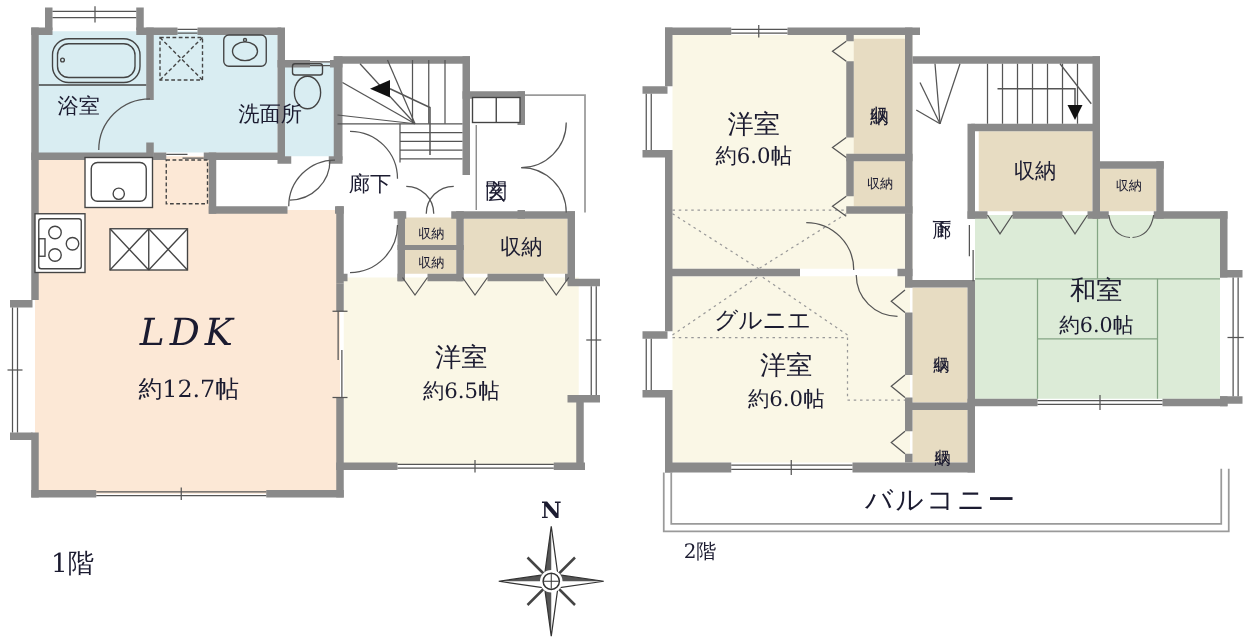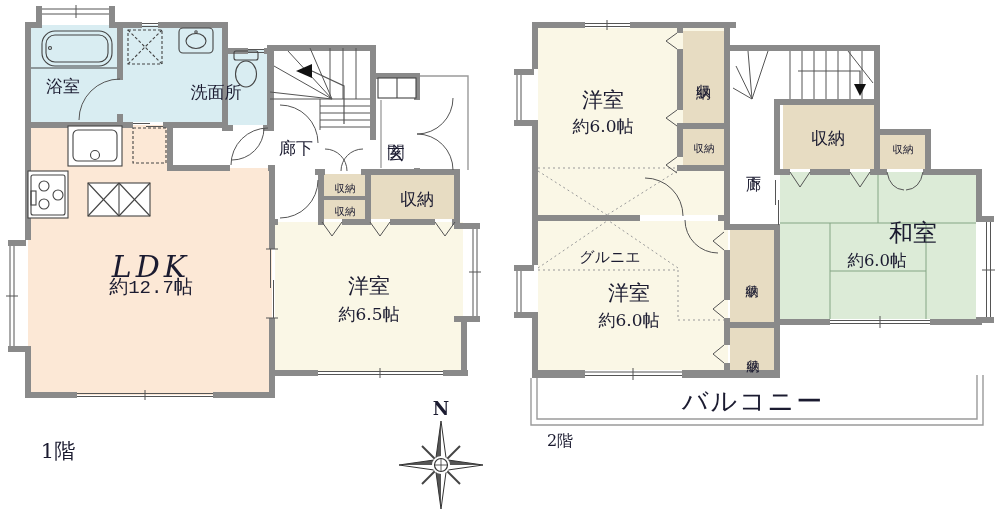--- a/index.html
+++ b/index.html
@@ -324,35 +324,35 @@
 </svg>
 
   <div class="lbl" style="left:63px;top:86px;font-size:17px;">浴室</div>
   <div class="lbl" style="left:172px;top:92px;font-size:17px;margin-left:44px;">洗面所</div>
   <div class="lbl" style="left:296px;top:148px;font-size:17px;">廊下</div>
   <div class="lbl v" style="left:396px;top:131px;font-size:17px;">玄関</div>
   <div class="lbl" style="left:345px;top:188px;font-size:10.5px;">収納</div>
   <div class="lbl" style="left:345px;top:211px;font-size:10.5px;">収納</div>
   <div class="lbl" style="left:417px;top:199px;font-size:17px;">収納</div>
   <div class="lbl" style="left:151px;top:267px;font-size:30px;letter-spacing:4px;font-style:italic;">LDK</div>
-  <div class="lbl" style="left:151px;top:288px;font-size:19px;font-family:Liberation Mono, monospace;">約12.7帖</div>
+  <div class="lbl" style="left:151px;top:312px;font-size:19px;">約12.7帖</div>
   <div class="lbl" style="left:369px;top:286px;font-size:21px;">洋室</div>
   <div class="lbl" style="left:369px;top:314px;font-size:17px;">約6.5帖</div>
   <div class="lbl" style="left:58px;top:451px;font-size:21px;">1階</div>
 
   <div class="lbl" style="left:603px;top:100px;font-size:21px;">洋室</div>
   <div class="lbl" style="left:603px;top:126px;font-size:17px;">約6.0帖</div>
   <div class="lbl v" style="left:703px;top:73px;font-size:15px;">収納</div>
   <div class="lbl" style="left:704px;top:148px;font-size:10.5px;">収納</div>
   <div class="lbl v" style="left:753px;top:165px;font-size:15px;">廊下</div>
   <div class="lbl" style="left:828px;top:138px;font-size:17px;">収納</div>
   <div class="lbl" style="left:903px;top:149px;font-size:10.5px;">収納</div>
-  <div class="lbl" style="left:877px;top:233px;font-size:24px;margin-left:36px;">和室</div>
+  <div class="lbl" style="left:877px;top:233px;font-size:21px;">和室</div>
   <div class="lbl" style="left:877px;top:261px;font-size:16.5px;">約6.0帖</div>
-  <div class="lbl" style="left:610px;top:257px;font-size:15px;">グルニエ</div>
+  <div class="lbl" style="left:610px;top:257px;font-size:19px;">グルニエ</div>
   <div class="lbl" style="left:629px;top:293px;font-size:21px;">洋室</div>
   <div class="lbl" style="left:629px;top:320px;font-size:17px;">約6.0帖</div>
   <div class="lbl v" style="left:752px;top:275px;font-size:13px;">収納</div>
   <div class="lbl v" style="left:753px;top:350px;font-size:13px;">収納</div>
-  <div class="lbl" style="left:753px;top:401px;font-size:26px;letter-spacing:2px;">バルコニー</div>
+  <div class="lbl" style="left:753px;top:401px;font-size:22px;letter-spacing:2px;">バルコニー</div>
   <div class="lbl" style="left:560px;top:441px;font-size:16px;">2階</div>
   <div class="lbl" style="left:441px;top:409px;font-size:18px;font-weight:bold;">N</div>
 </div>
 
 </body></html>

